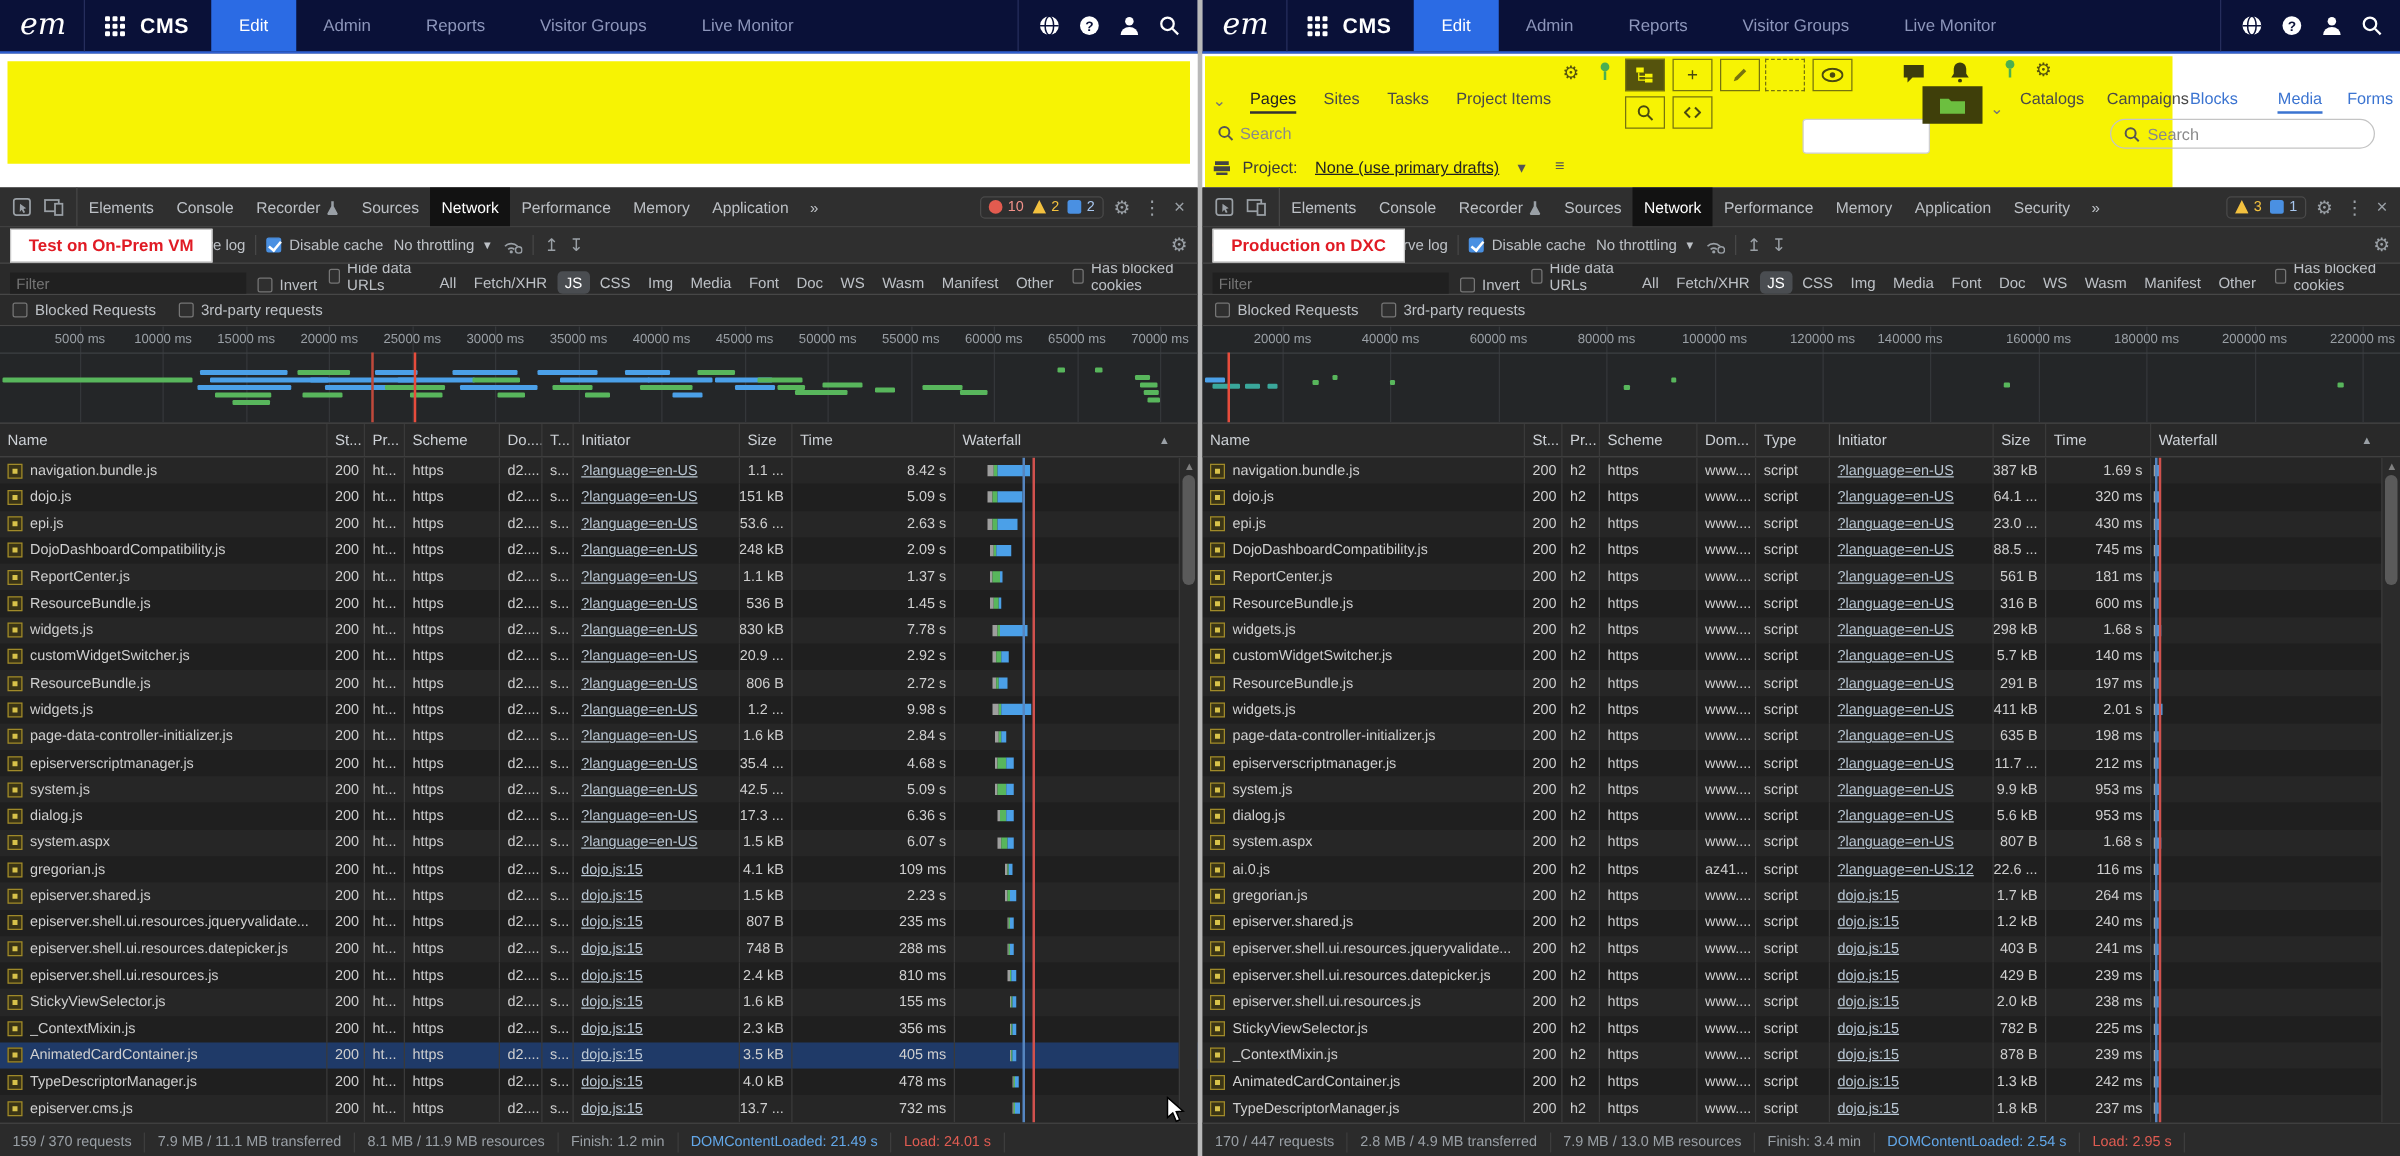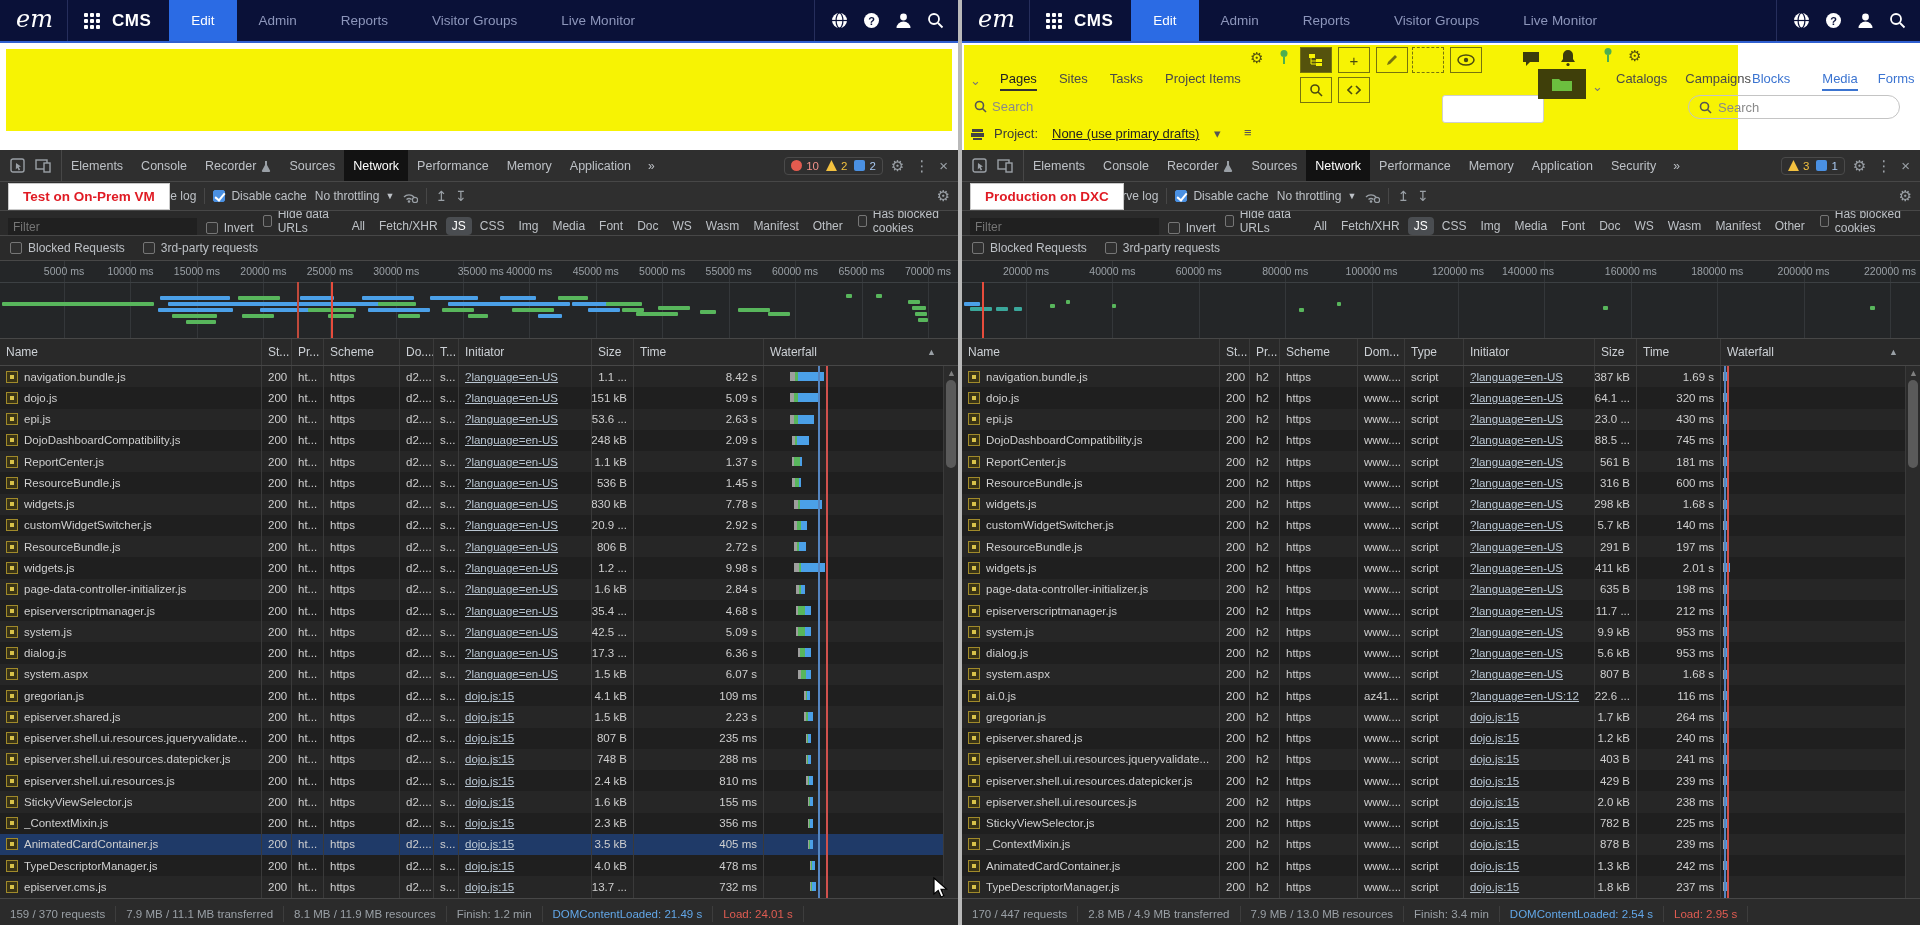--- a/index.html
+++ b/index.html
@@ -325,21 +325,21 @@
         <div class="tl-grid" style="left: 795.077px;"></div>
         <div class="tl-grid" style="left: 861.538px;"></div>
         <div class="tl-grid" style="left: 928px;"></div>
         <div class="tl-ruler">
           <span class="tl-tick" style="left: 64px;">5000 ms</span>
           <span class="tl-tick" style="left: 130.462px;">10000 ms</span>
           <span class="tl-tick" style="left: 196.923px;">15000 ms</span>
           <span class="tl-tick" style="left: 263.385px;">20000 ms</span>
           <span class="tl-tick" style="left: 329.846px;">25000 ms</span>
           <span class="tl-tick" style="left: 396.308px;">30000 ms</span>
-          <span class="tl-tick" style="left: 462.769px; margin-left: 18px;">35000 ms</span>
+          <span class="tl-tick" style="left: 462.769px;">35000 ms</span>
           <span class="tl-tick" style="left: 529.231px;">40000 ms</span>
           <span class="tl-tick" style="left: 595.692px;">45000 ms</span>
           <span class="tl-tick" style="left: 662.154px;">50000 ms</span>
           <span class="tl-tick" style="left: 728.615px;">55000 ms</span>
           <span class="tl-tick" style="left: 795.077px;">60000 ms</span>
           <span class="tl-tick" style="left: 861.538px;">65000 ms</span>
           <span class="tl-tick" style="left: 928px;">70000 ms</span>
         </div>
       <div class="tl-canvas">
           <div class="tl-bar" style="left: 2px; top: 20px; width: 152px; background: rgb(88, 182, 92);"></div>

